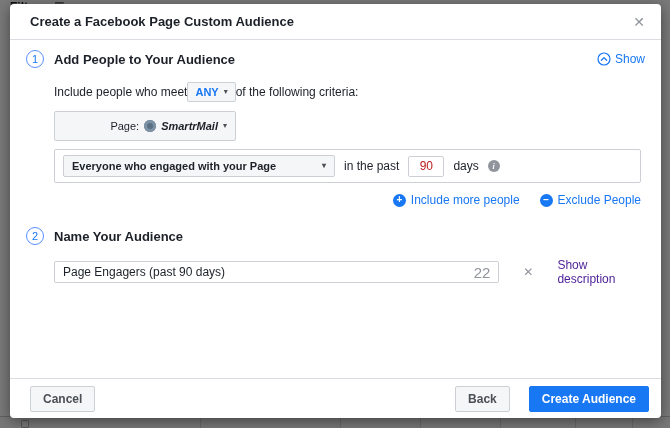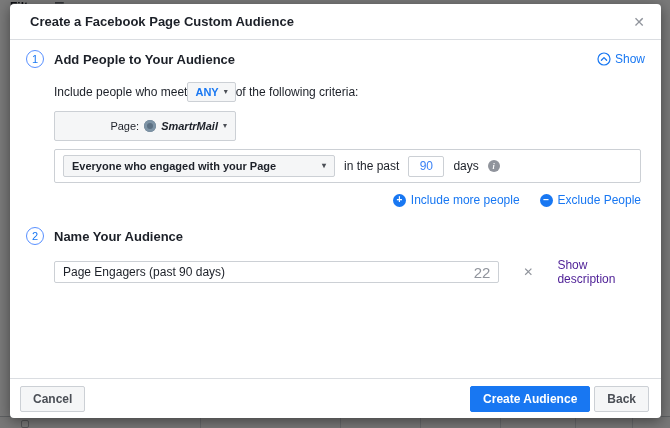--- a/index.html
+++ b/index.html
@@ -87,21 +87,21 @@
 
   .criteria-box {
     margin-top:8px; margin-right:4px;
     border:1px solid #ccd0d5; border-radius:2px;
     padding:5px 8px; display:flex; align-items:center; gap:9px;
   }
   .engage-btn { width:272px; justify-content:space-between; font-weight:bold; padding:4px 8px; }
   .plain-text { font-size:12px; color:#1c2028; }
   .days-input {
     width:36px; height:21px; border:1px solid #ccd0d5; border-radius:2px;
-    text-align:center; font-size:12px; color:#3b82f6;
+    text-align:center; font-size:12px; color:#b91c1c;
     font-family:"Liberation Sans", sans-serif;
   }
   .info-icon {
     width:12px; height:12px; border-radius:50%; background:#90949c;
     color:#fff; font-size:8px; font-weight:bold; font-style:italic;
     display:inline-flex; align-items:center; justify-content:center;
     font-family:"Liberation Serif", serif;
   }
 
   .links-row {
@@ -127,21 +127,21 @@
     display:flex; align-items:center; padding:0 8px; gap:6px;
     font-size:12px; color:#1c2028; cursor:text;
   }
   .name-value { flex:1; white-space:nowrap; overflow:hidden; }
   .char-count { color:#90949c; font-size:15px; }
   .clear-x { color:#90949c; font-size:12px; cursor:pointer; }
   .show-desc { color:#4c1d95; font-size:12px; cursor:pointer; }
 
   .modal-footer {
     flex:0 0 40px; border-top:1px solid #dadde1;
-    display:flex; align-items:center; padding:0 12px 0 10px; gap:4px;
+    display:flex; align-items:center; padding:0 12px 0 20px; gap:19px;
   }
   .btn {
     font-size:12px; font-weight:bold; border-radius:2px;
     padding:5px 12px; cursor:pointer;
     font-family:"Liberation Sans", sans-serif;
   }
   .btn-secondary { background:#f5f6f7; border:1px solid #ccd0d5; color:#4b4f56; }
   .btn-primary { background:#1877f2; border:1px solid #1877f2; color:#fff; }
   .footer-spacer { flex:1; }
 </style>
@@ -245,17 +245,17 @@
       </div>
       <span class="clear-x">✕</span>
       <span class="show-desc">Show description</span>
     </div>
 
   </div>
 
   <div class="modal-footer">
     <button class="btn btn-secondary">Cancel</button>
     <span class="footer-spacer"></span>
+    <button class="btn btn-secondary">Back</button>
     <button class="btn btn-primary">Create Audience</button>
-    <button class="btn btn-secondary">Back</button>
   </div>
 
 </div>
 
 </body></html>

